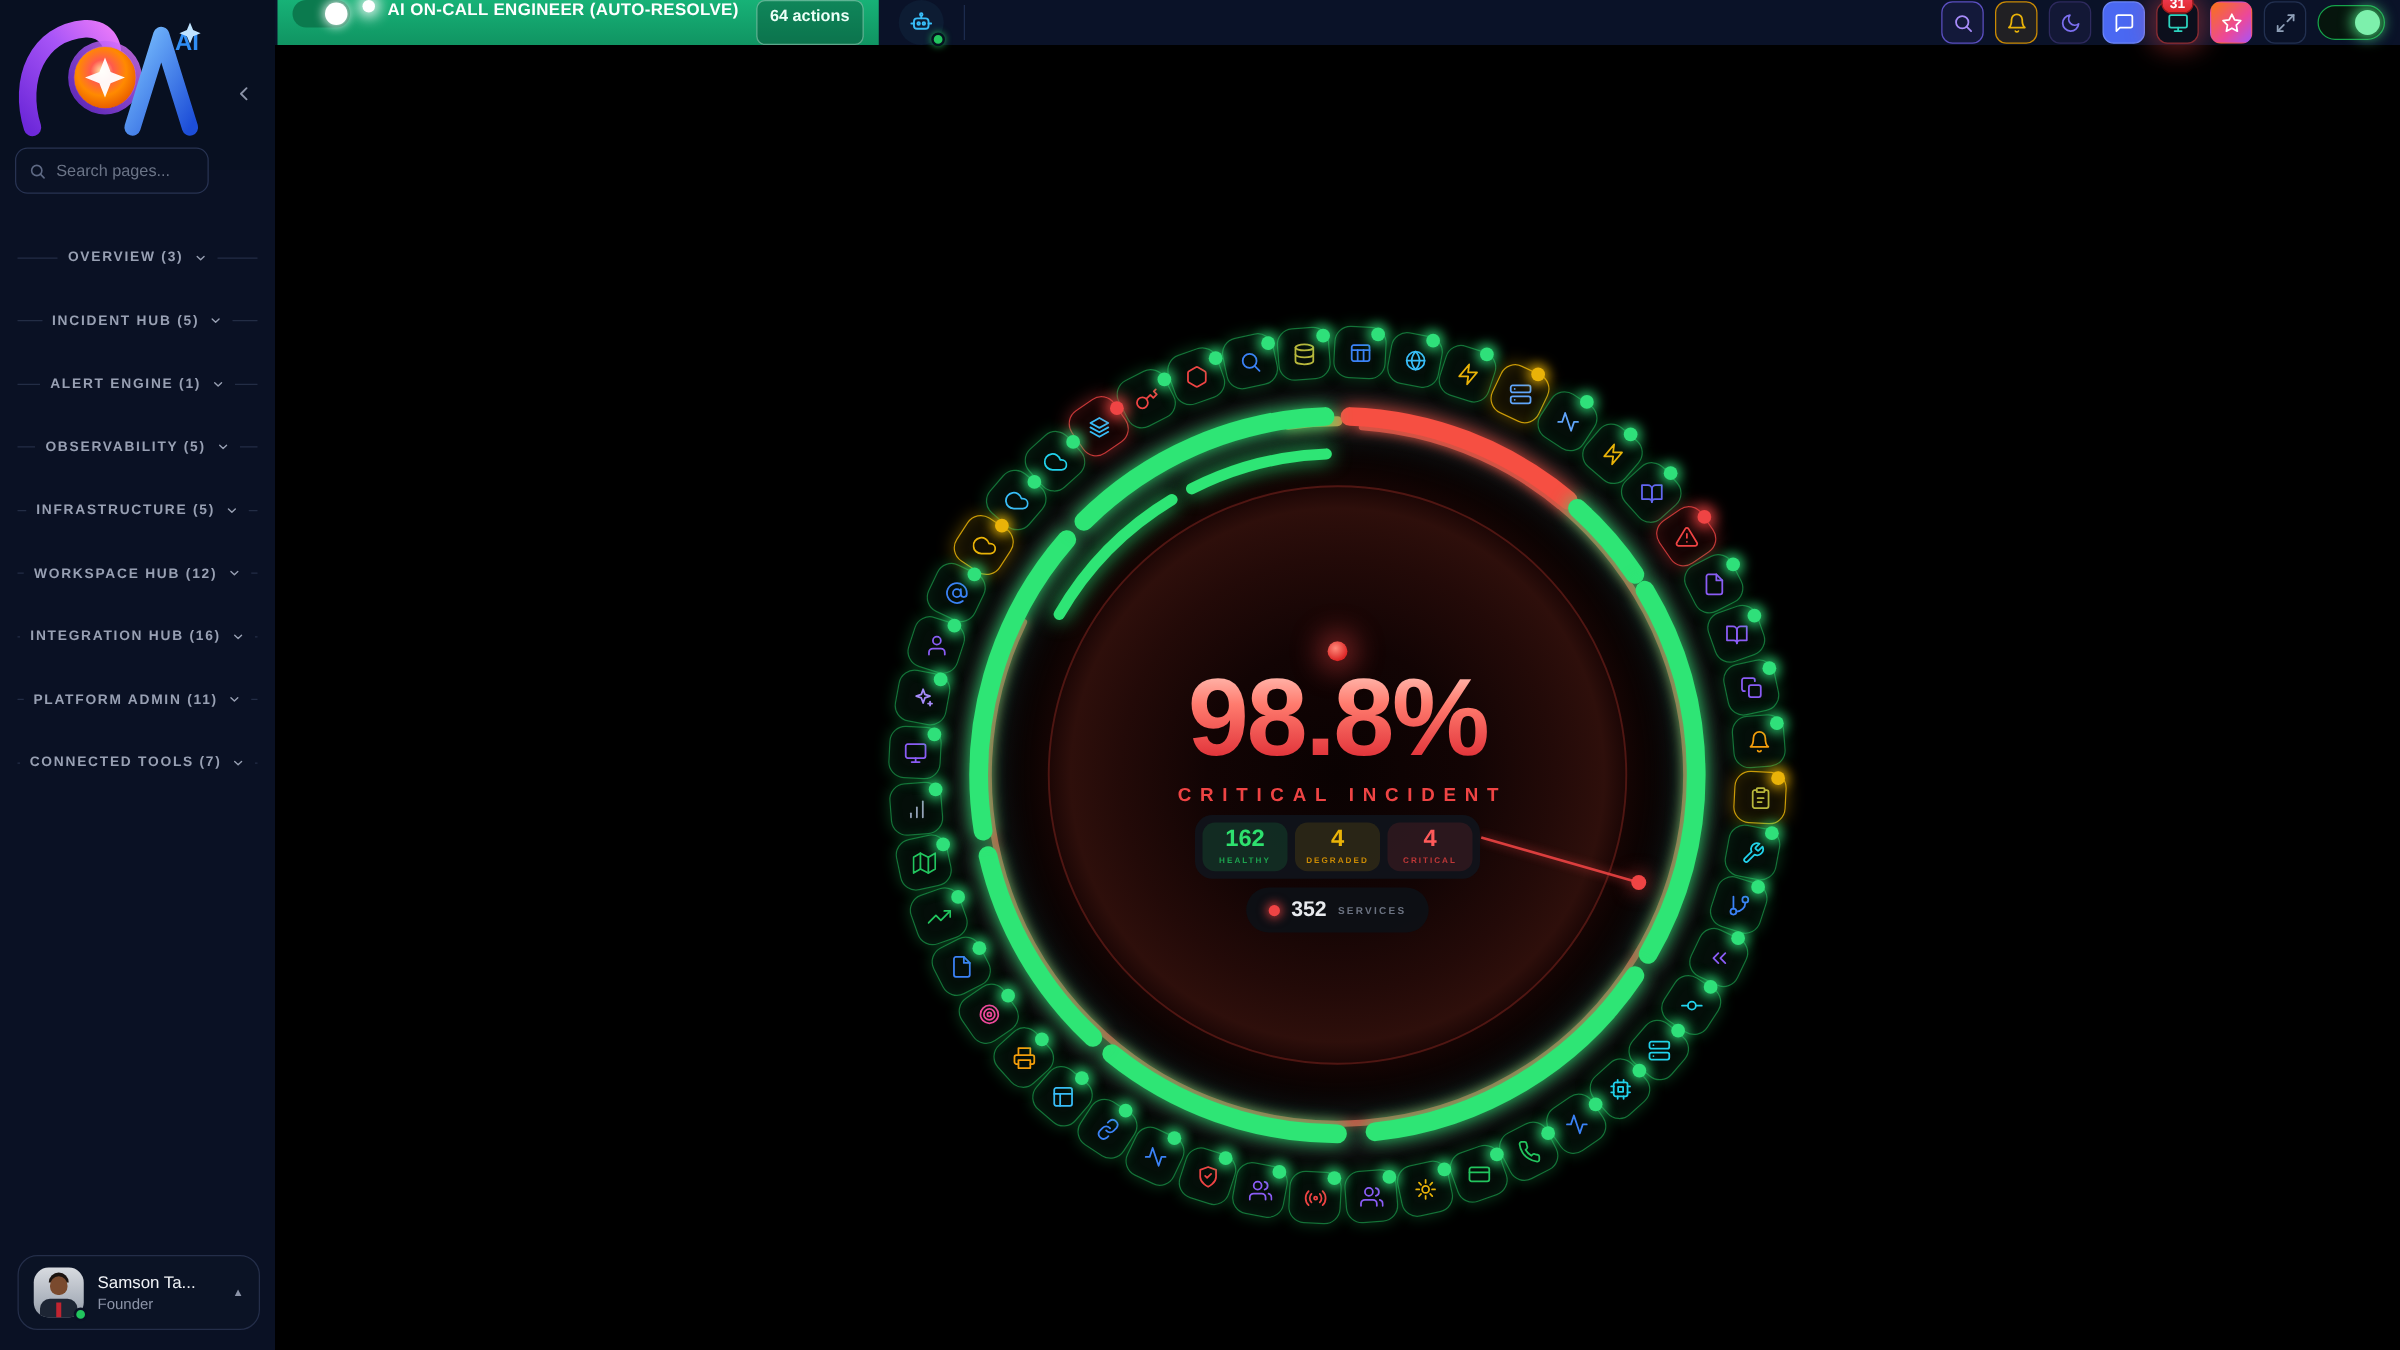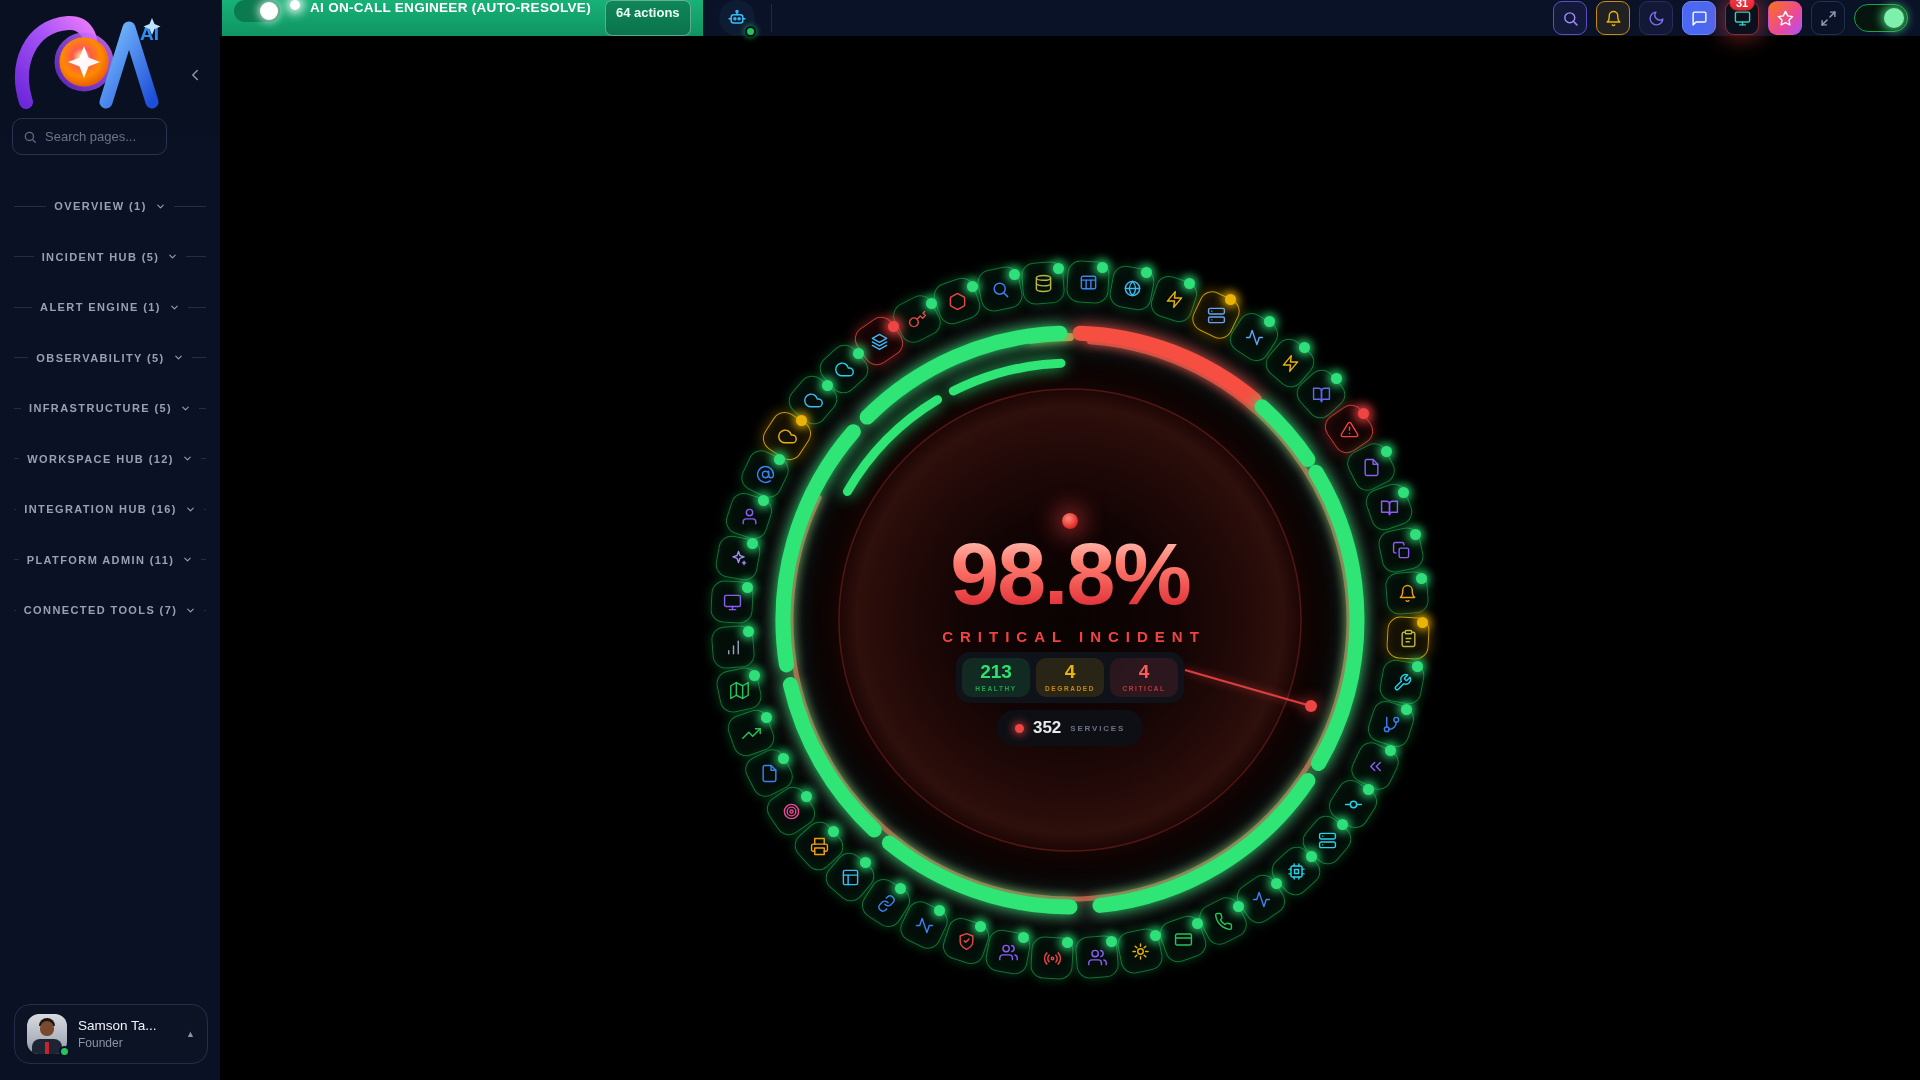--- a/index.html
+++ b/index.html
@@ -739,21 +739,21 @@
         </div>
         <div class="node-dot st-healthy" style="left: 1009.23px; top: 268.886px;"></div>
       </div>
     <div class="center-ui">
       <div class="incident-dot"></div>
       <div class="pct">98.8%</div>
       <div class="status-label">CRITICAL INCIDENT</div>
       <div class="stats-bar">
 
       <div class="chip tone-healthy">
-            <div class="v">213</div>
+            <div class="v">162</div>
             <div class="l">HEALTHY</div>
           </div>
           <div class="chip tone-degraded">
             <div class="v">4</div>
             <div class="l">DEGRADED</div>
           </div>
           <div class="chip tone-critical">
             <div class="v">4</div>
             <div class="l">CRITICAL</div>
           </div>
@@ -864,21 +864,21 @@
     <div class="side-search">
       <svg viewBox="0 0 24 24" fill="none" stroke="currentColor" stroke-width="2.2" stroke-linecap="round">
           <use href="#i-search"></use>
         </svg>
       <input type="text" placeholder="Search pages..." style="">
     </div>
     <div class="nav">
 
     <div class="nav-item">
           <span class="rule"></span>
-          <span class="lbl">OVERVIEW (1)</span>
+          <span class="lbl">OVERVIEW (3)</span>
           <svg class="nav-caret" viewBox="0 0 24 24" fill="none" stroke="currentColor" stroke-width="2.4" stroke-linecap="round" stroke-linejoin="round">
             <use href="#i-chevron-down"></use>
           </svg>
           <span class="rule"></span>
         </div>
         <div class="nav-item">
           <span class="rule"></span>
           <span class="lbl">INCIDENT HUB (5)</span>
           <svg class="nav-caret" viewBox="0 0 24 24" fill="none" stroke="currentColor" stroke-width="2.4" stroke-linecap="round" stroke-linejoin="round">
             <use href="#i-chevron-down"></use>

